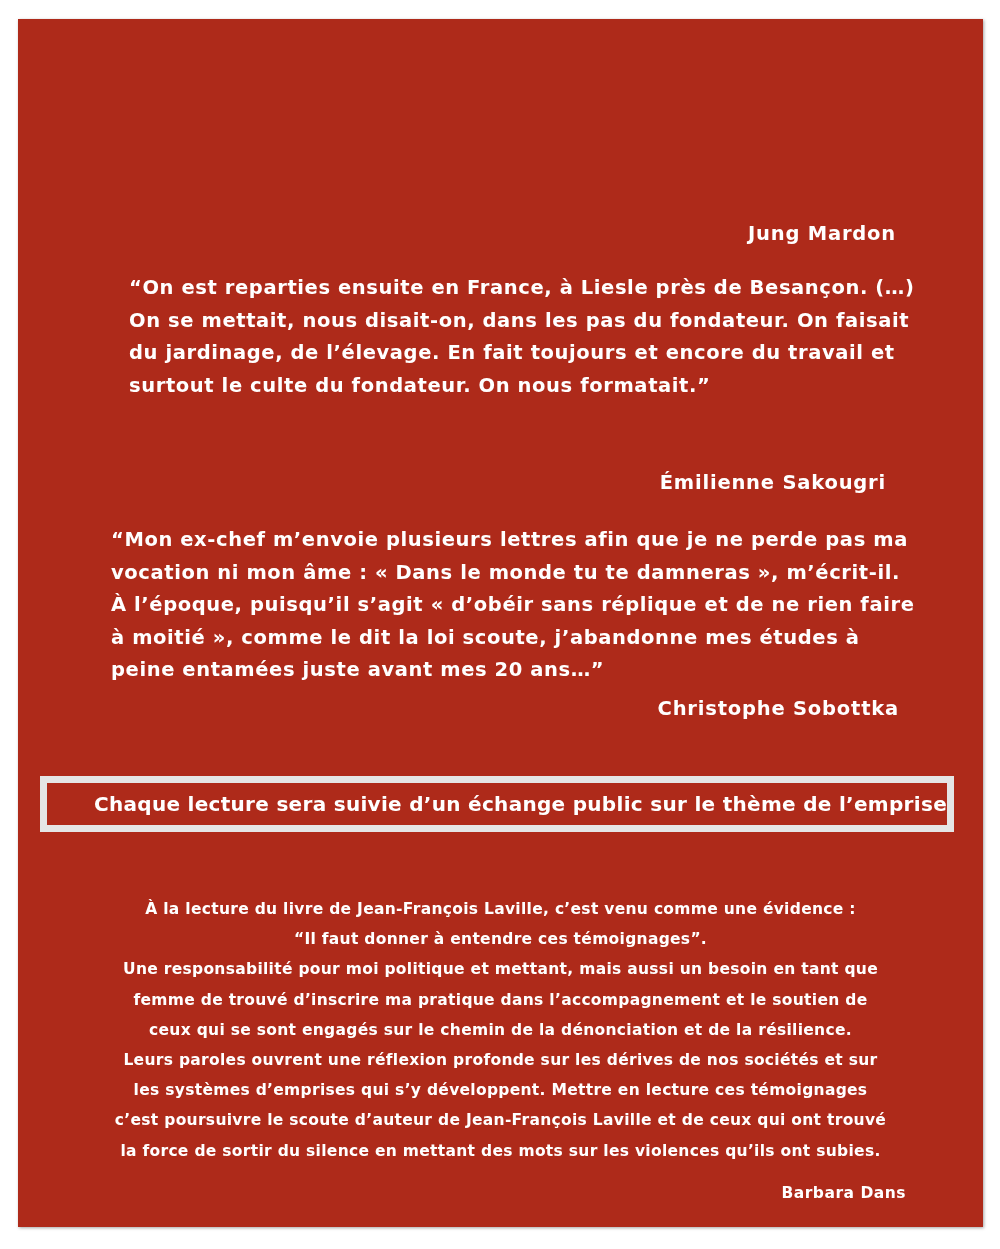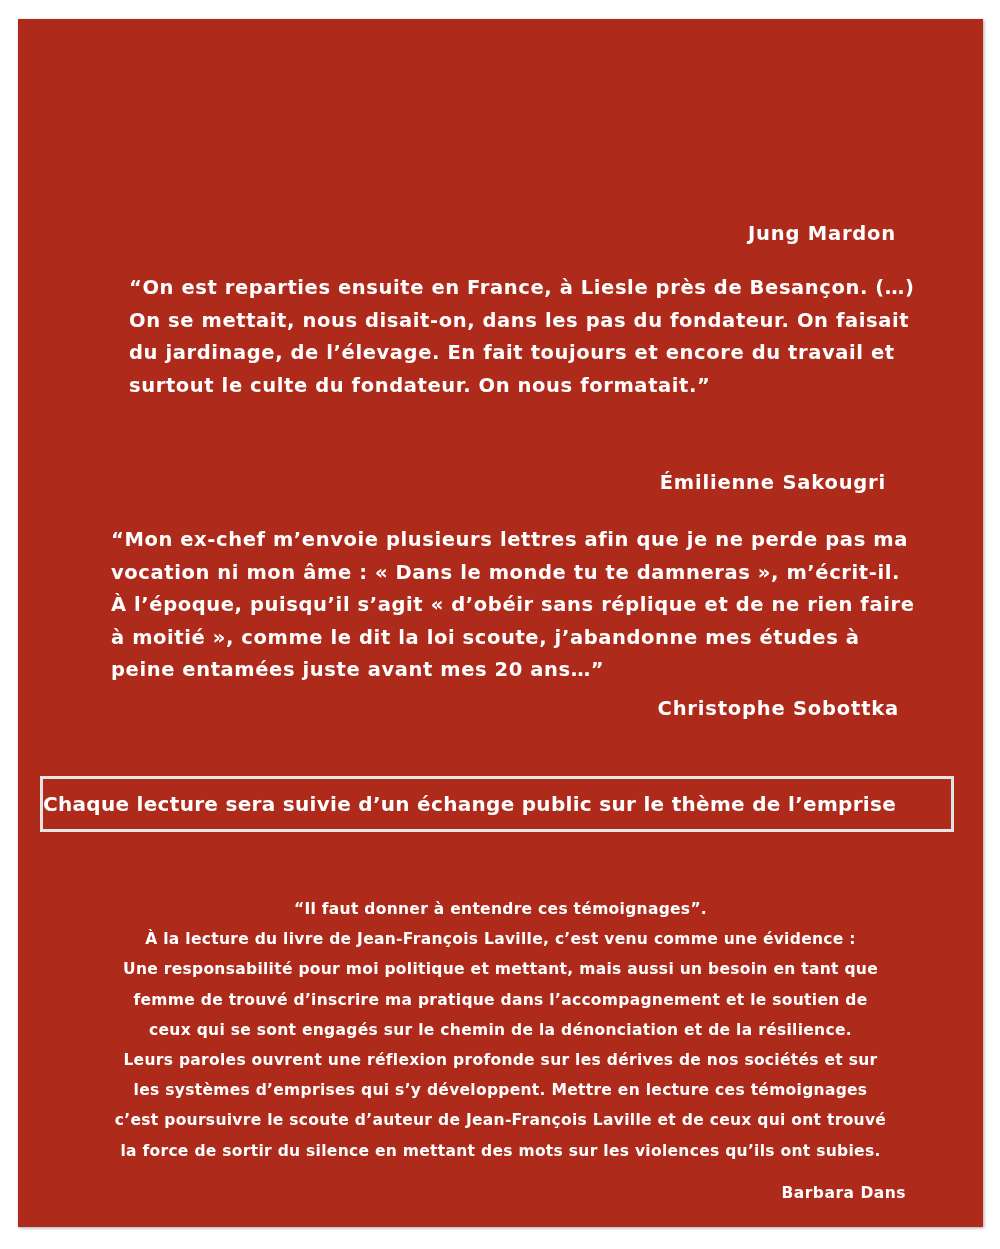--- a/index.html
+++ b/index.html
@@ -21,22 +21,22 @@
       position: absolute; font-size: 19.5px; letter-spacing: 0.8px; white-space: nowrap;
     }
     .q1 { top: 95px; }
     .a1 { top: 203px; right: 87px; }
     .q2 { top: 253px; margin-left: 36px; }
     .a2 { top: 411px; right: 97px; margin-top: 41px; }
     .q3 { top: 505px; margin-left: 18px; }
     .a3 { top: 678px; right: 84px; }
     .announce {
       position: absolute; left: 22px; top: 757px; width: 914px; height: 56px;
-      border: 3px solid #e5e5e5; box-sizing: border-box;
-      display: flex; align-items: center; justify-content: flex-start;
+      border: 7px solid #e5e5e5; box-sizing: border-box;
+      display: flex; align-items: center; justify-content: flex-end;
       font-size: 20px; letter-spacing: 0.3px; white-space: nowrap;
     }
     .statement {
       position: absolute; left: 55px; top: 875px; width: 855px;
       text-align: center; font-size: 15.5px; line-height: 30.2px; letter-spacing: 0.3px;
       margin: 0;
     }
     .statement span { display: block; }
     .signature {
       position: absolute; top: 1165px; right: 77px; font-size: 15.5px; letter-spacing: 0.5px;
@@ -52,22 +52,22 @@
   <div class="author a2">Émilienne Sakougri</div>
 
   <p class="quote q3">“Mon ex-chef m’envoie plusieurs lettres afin que je ne perde pas ma vocation ni mon âme : « Dans le monde tu te damneras », m’écrit-il. À l’époque, puisqu’il s’agit « d’obéir sans réplique et de ne rien faire à moitié », comme le dit la loi scoute, j’abandonne mes études à peine entamées juste avant mes 20 ans…”</p>
   <div class="author a3">Christophe Sobottka</div>
 
   <div class="announce">
     <span>Chaque lecture sera suivie d’un échange public sur le thème de l’emprise</span>
   </div>
 
   <p class="statement">
+    <span>À la lecture du livre de Jean-François Laville, c’est venu comme une évidence :</span>
     <span>“Il faut donner à entendre ces témoignages”.</span>
-    <span>À la lecture du livre de Jean-François Laville, c’est venu comme une évidence :</span>
     <span>Une responsabilité pour moi politique et mettant, mais aussi un besoin en tant que</span>
     <span>femme de trouvé d’inscrire ma pratique dans l’accompagnement et le soutien de</span>
     <span>ceux qui se sont engagés sur le chemin de la dénonciation et de la résilience.</span>
     <span>Leurs paroles ouvrent une réflexion profonde sur les dérives de nos sociétés et sur</span>
     <span>les systèmes d’emprises qui s’y développent. Mettre en lecture ces témoignages</span>
     <span>c’est poursuivre le scoute d’auteur de Jean-François Laville et de ceux qui ont trouvé</span>
     <span>la force de sortir du silence en mettant des mots sur les violences qu’ils ont subies.</span>
   </p>
   <div class="signature">Barbara Dans</div>
 </div>

